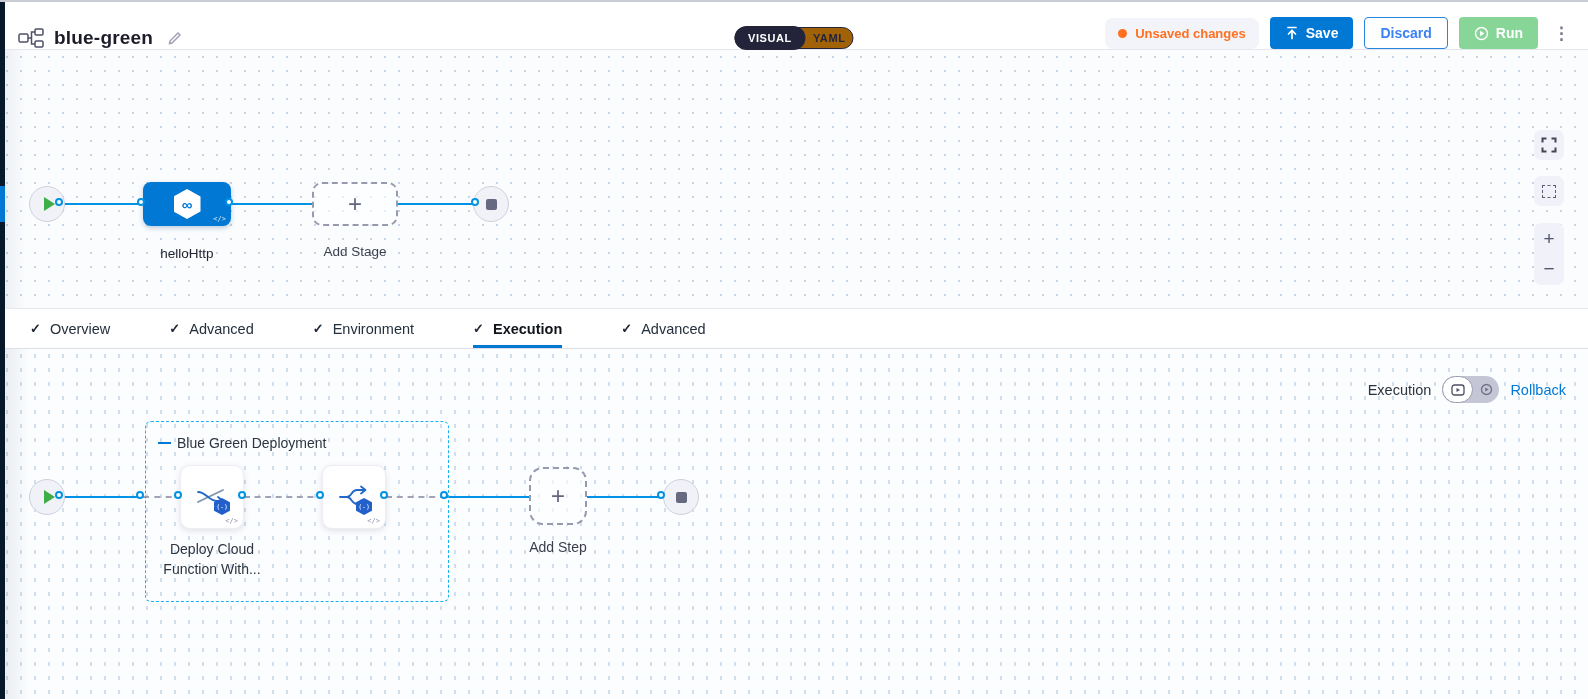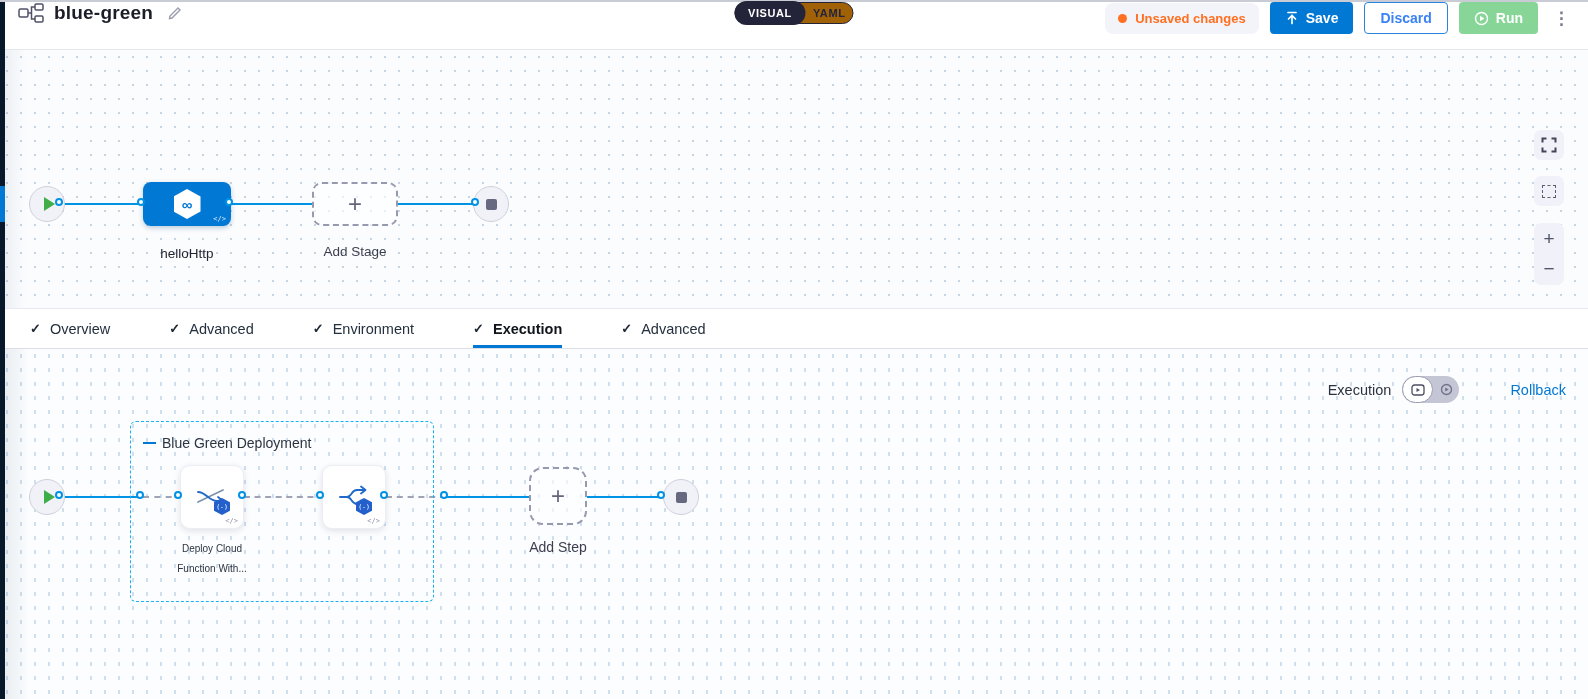--- a/index.html
+++ b/index.html
@@ -6,21 +6,21 @@
   html,body { width:1588px; height:699px; overflow:hidden; background:#fff;
     font-family:"Liberation Sans", sans-serif; }
   .page { position:relative; width:1588px; height:699px; border-top:2px solid #c9cbd5; background:#fff; }
 
   
   .nav-strip { position:absolute; left:0; top:0; width:5px; height:100%; background:#07182b; z-index:60; }
   .nav-strip .indicator { position:absolute; left:0; top:184px; width:5px; height:36px; background:#0278d5; }
 
   
   .header { position:absolute; left:0; top:0; width:100%; height:48px; background:#fff;
-    border-bottom:1px solid #e6e7ee; display:flex; align-items:flex-start; padding:0 14px 0 18px; z-index:40; }
+    border-bottom:1px solid #e6e7ee; display:flex; align-items:flex-end; padding:0 14px 0 18px; z-index:40; }
   .hdr-left { display:flex; align-items:center; gap:10px; }
   .hdr-title { font-size:19px; font-weight:700; color:#1c1d29; letter-spacing:.2px; }
   .pencil { margin-left:4px; display:flex; }
 
   .mode-toggle { position:absolute; left:50%; transform:translateX(-50%); display:flex; align-items:center;
     border:1.5px solid #23243a; border-radius:999px; background:#a16207; height:22px; }
   .mode-visual { background:#23243a; color:#fff; border-radius:999px; padding:0 14px; height:24px; margin:-1.5px 0 -1.5px -1.5px;
     display:flex; align-items:center; font-size:11px; font-weight:700; letter-spacing:.6px; }
   .mode-yaml { color:#23243a; padding:0 7px; font-size:11px; font-weight:700; letter-spacing:.6px; }
 
@@ -87,37 +87,37 @@
     border:1px solid #b4d2f1; color:#93bfee; background:#fdfeff; border-radius:4px; height:29px; padding:0 12px;
     font-size:13.5px; font-weight:600; cursor:pointer; }
 
   
   .exec-row { position:absolute; top:27px; right:22px; display:flex; align-items:center; gap:11px; z-index:6; }
   .exec-label { font-size:14.5px; color:#2d3440; }
   .exec-toggle { width:57px; height:27px; background:#c4c5d5; border-radius:14px; display:flex; align-items:center; cursor:pointer; }
   .exec-toggle .seg-on { width:31px; height:27px; background:#fff; border:1px solid #9a9cb0; border-radius:14px;
     display:flex; align-items:center; justify-content:center; }
   .exec-toggle .seg-off { flex:1; display:flex; align-items:center; justify-content:center; }
-  .rollback { font-size:14.5px; color:#0278d5; font-weight:500; cursor:pointer;margin-left:40px; }
-
-  
-  .group-box { position:absolute; left:130px; top:72px; width:304px; height:181px; border:1.6px dashed #1ab0f2;
+  .rollback { font-size:14.5px; color:#0278d5; font-weight:500; cursor:pointer; }
+
+  
+  .group-box { position:absolute; left:145px; top:72px; width:304px; height:181px; border:1.6px dashed #1ab0f2;
     border-radius:6px; z-index:2; }
   .group-label { position:absolute; left:12px; top:13px; display:flex; align-items:center; gap:6px;
     font-size:14px; color:#2d3440; }
   .group-dash { width:13px; height:2.5px; background:#0278d5; }
   .step-card { position:absolute; width:64px; height:64px; background:#fff; border:1px solid #eceef4; border-radius:10px;
     box-shadow:0 2px 6px rgba(40,41,61,.13); display:flex; align-items:center; justify-content:center; z-index:4; cursor:pointer; }
   .badge-hex { position:absolute; right:13px; bottom:13px; width:16px; height:17px; background:#2360cb;
     clip-path:polygon(50% 0,100% 25%,100% 75%,50% 100%,0 75%,0 25%);
     display:flex; align-items:center; justify-content:center; color:#fff;
     font-family:"DejaVu Sans Mono", monospace; font-size:6.5px; }
   .code-glyph-gray { position:absolute; right:5px; bottom:3px; font-family:"DejaVu Sans Mono", monospace;
     font-size:7px; color:#8f91a8; }
-  .step-label { position:absolute; text-align:center; font-size:10px; line-height:20px; color:#2d3440; z-index:3; }
+  .step-label { position:absolute; text-align:center; font-size:14px; line-height:20px; color:#2d3440; z-index:3; }
 </style>
 </head>
 <body>
 
 <div class="page">
 
   <div class="header">
     <div class="hdr-left">
       <svg width="26" height="20" viewBox="0 0 26 20" fill="none" stroke="#4f5168" stroke-width="1.5">
         <rect x="1" y="6" width="9" height="8" rx="1.5"></rect>

